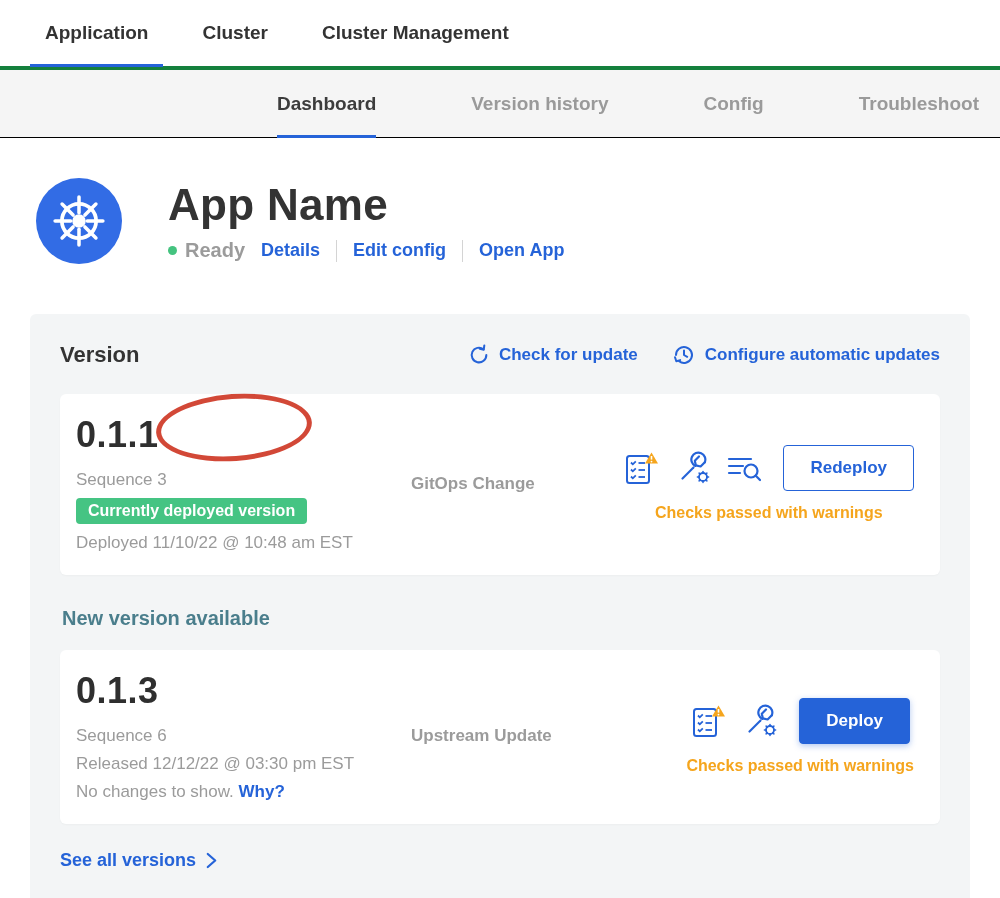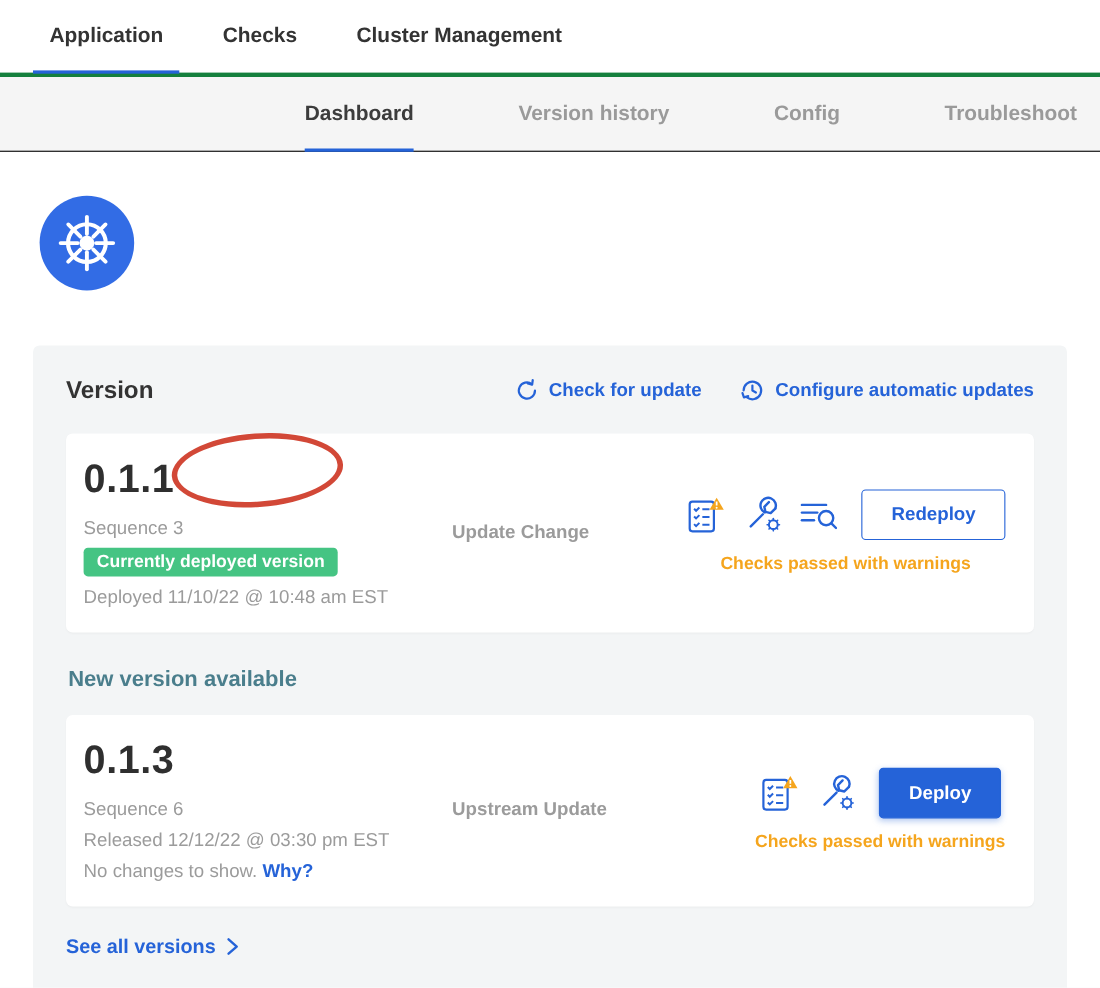--- a/index.html
+++ b/index.html
@@ -60,21 +60,21 @@
   .why-link { color: #2563d8; font-weight: bold; cursor: pointer; }
   .see-all { display: flex; align-items: center; gap: 9px; margin-top: 26px; font-size: 18px; font-weight: bold; color: #2563d8; cursor: pointer; width: max-content; }
 
   .annotation-ellipse { position: absolute; left: 96px; top: 0; width: 156px; height: 67px; border: 5px solid #cf3a28; border-radius: 50%; transform: rotate(-4deg); pointer-events: none; opacity: 0.93; }
 </style>
 </head>
 <body>
 
 <header class="top-nav">
   <div class="nav-item active">Application</div>
-  <div class="nav-item">Checks</div>
+  <div class="nav-item">Cluster</div>
   <div class="nav-item">Cluster Management</div>
 </header>
 
 <nav class="sub-nav">
   <div class="sub-item active">Dashboard</div>
   <div class="sub-item">Version history</div>
   <div class="sub-item">Config</div>
   <div class="sub-item">Troubleshoot</div>
 </nav>
 
@@ -87,20 +87,34 @@
         <line x1="26" y1="34" x2="26" y2="49"></line>
         <line x1="18" y1="26" x2="3" y2="26"></line>
         <line x1="26" y1="18" x2="26" y2="3"></line>
         <line x1="31.7" y1="31.7" x2="42.3" y2="42.3"></line>
         <line x1="20.3" y1="31.7" x2="9.7" y2="42.3"></line>
         <line x1="20.3" y1="20.3" x2="9.7" y2="9.7"></line>
         <line x1="31.7" y1="20.3" x2="42.3" y2="9.7"></line>
       </g>
       <circle cx="26" cy="26" r="6.5" fill="#fff" stroke="none"></circle>
     </svg>
+  </div>
+  <div>
+    <h1 class="app-title">App Name</h1>
+    <div class="app-meta">
+      <span class="status">
+        <span class="status-dot"></span>
+        <span>Ready</span>
+      </span>
+      <span class="meta-link">Details</span>
+      <span class="vsep"></span>
+      <span class="meta-link">Edit config</span>
+      <span class="vsep"></span>
+      <span class="meta-link">Open App</span>
+    </div>
   </div>
 </section>
 
 <section class="panel">
   <div class="panel-head">
     <span class="panel-title">Version</span>
     <div class="head-links">
       <span class="head-link">
         <svg width="22" height="22" viewBox="0 0 24 24" fill="none" stroke="#2563d8" stroke-width="2.2" stroke-linecap="round" stroke-linejoin="round">
           <path d="M20 12a8 8 0 1 1-3.1-6.3"></path>
@@ -122,21 +136,21 @@
   <div class="card">
     <div class="annotation-ellipse"></div>
     <div class="ver-col">
       <div class="ver-row">
         <span class="ver-num">0.1.1</span>
         <span class="ver-seq">Sequence 3</span>
       </div>
       <span class="badge">Currently deployed version</span>
       <div class="muted-line">Deployed 11/10/22 @ 10:48 am EST</div>
     </div>
-    <div class="change-type">Update Change</div>
+    <div class="change-type">GitOps Change</div>
     <div class="actions">
       <div class="actions-row">
         <div class="icon-group">
           <span class="icon-btn">
             <svg width="36" height="34" viewBox="0 0 36 34" fill="none">
               <rect x="4" y="5" width="22" height="27" rx="2.5" stroke="#2563d8" stroke-width="2" fill="#fff"></rect>
               <polyline points="8 11.5 9.8 13.3 12.8 10.3" stroke="#2563d8" stroke-width="1.8" fill="none"></polyline>
               <line x1="15.5" y1="12" x2="22" y2="12" stroke="#2563d8" stroke-width="1.8"></line>
               <polyline points="8 18.5 9.8 20.3 12.8 17.3" stroke="#2563d8" stroke-width="1.8" fill="none"></polyline>
               <line x1="15.5" y1="19" x2="22" y2="19" stroke="#2563d8" stroke-width="1.8"></line>

